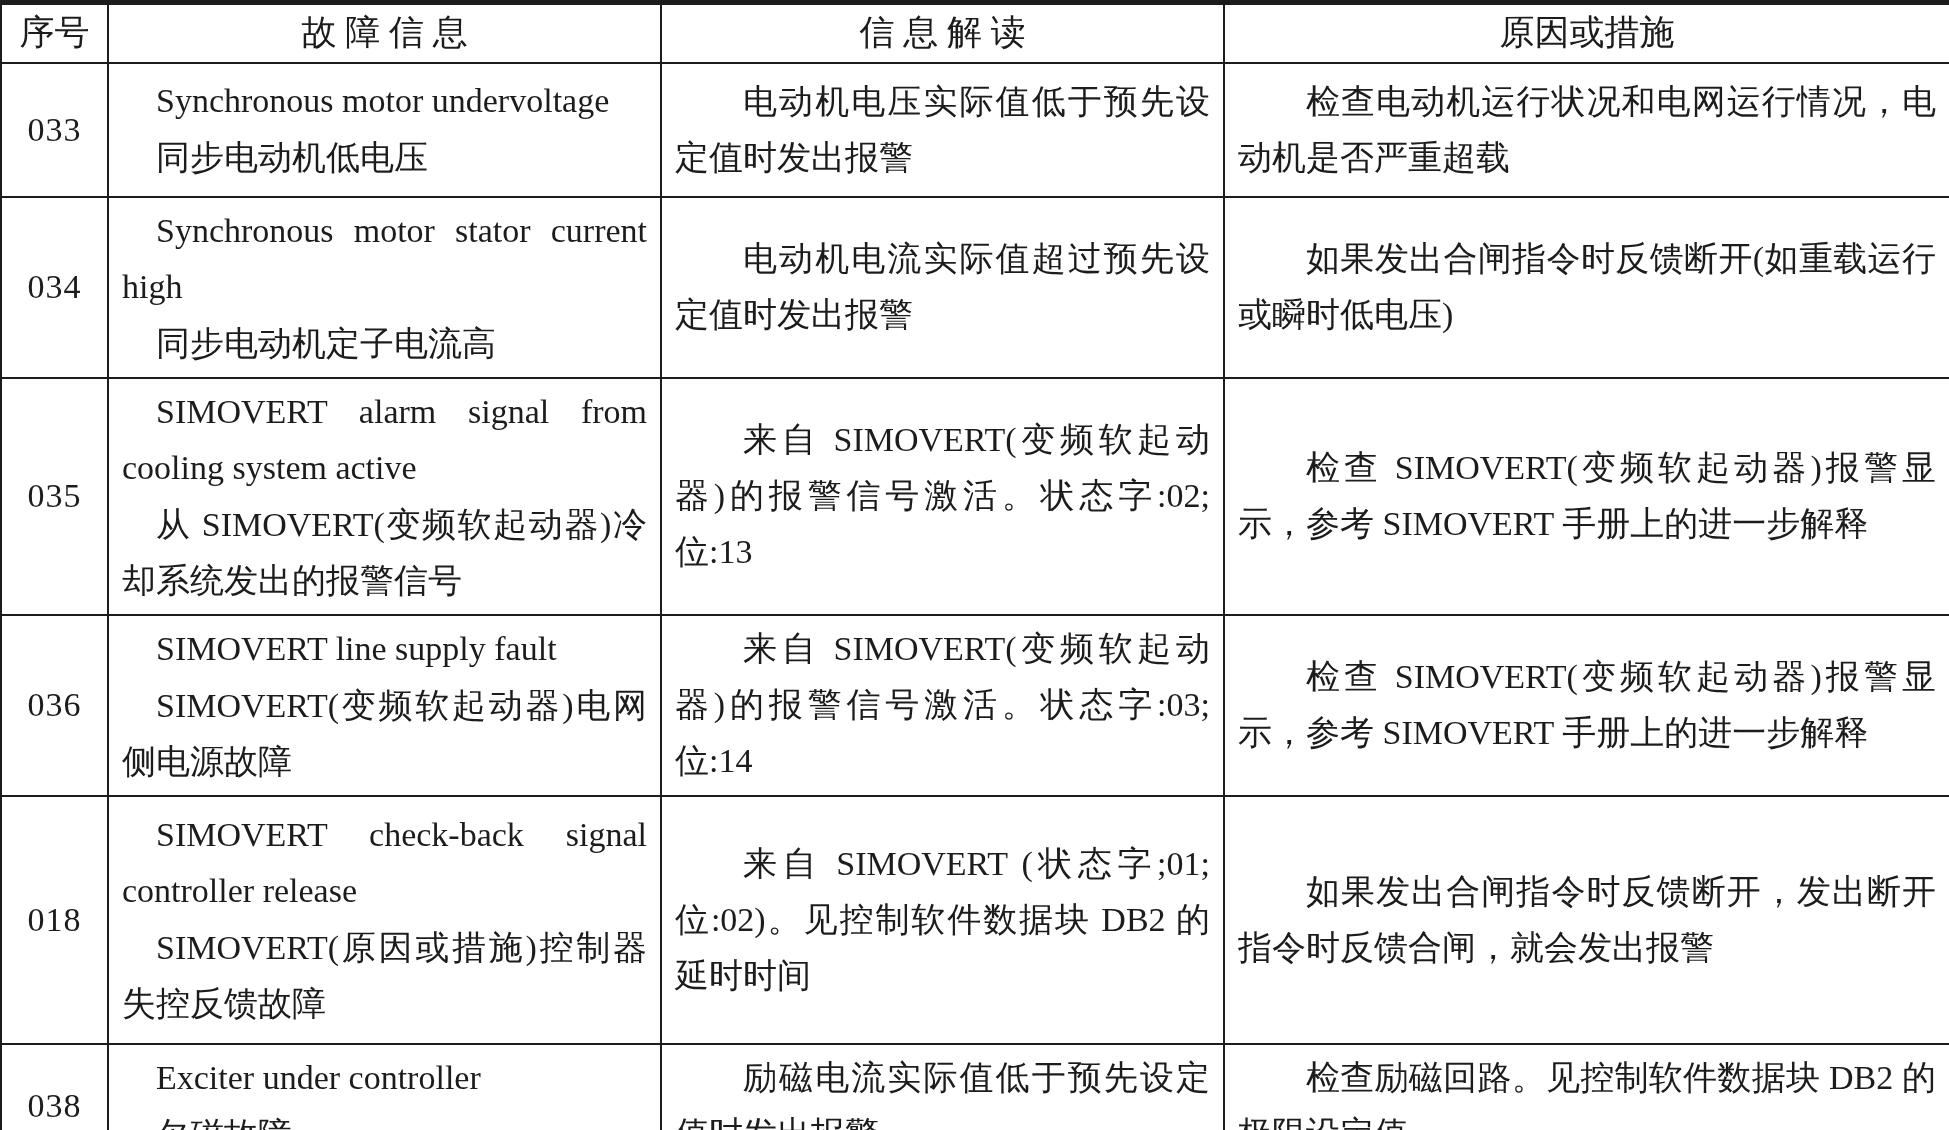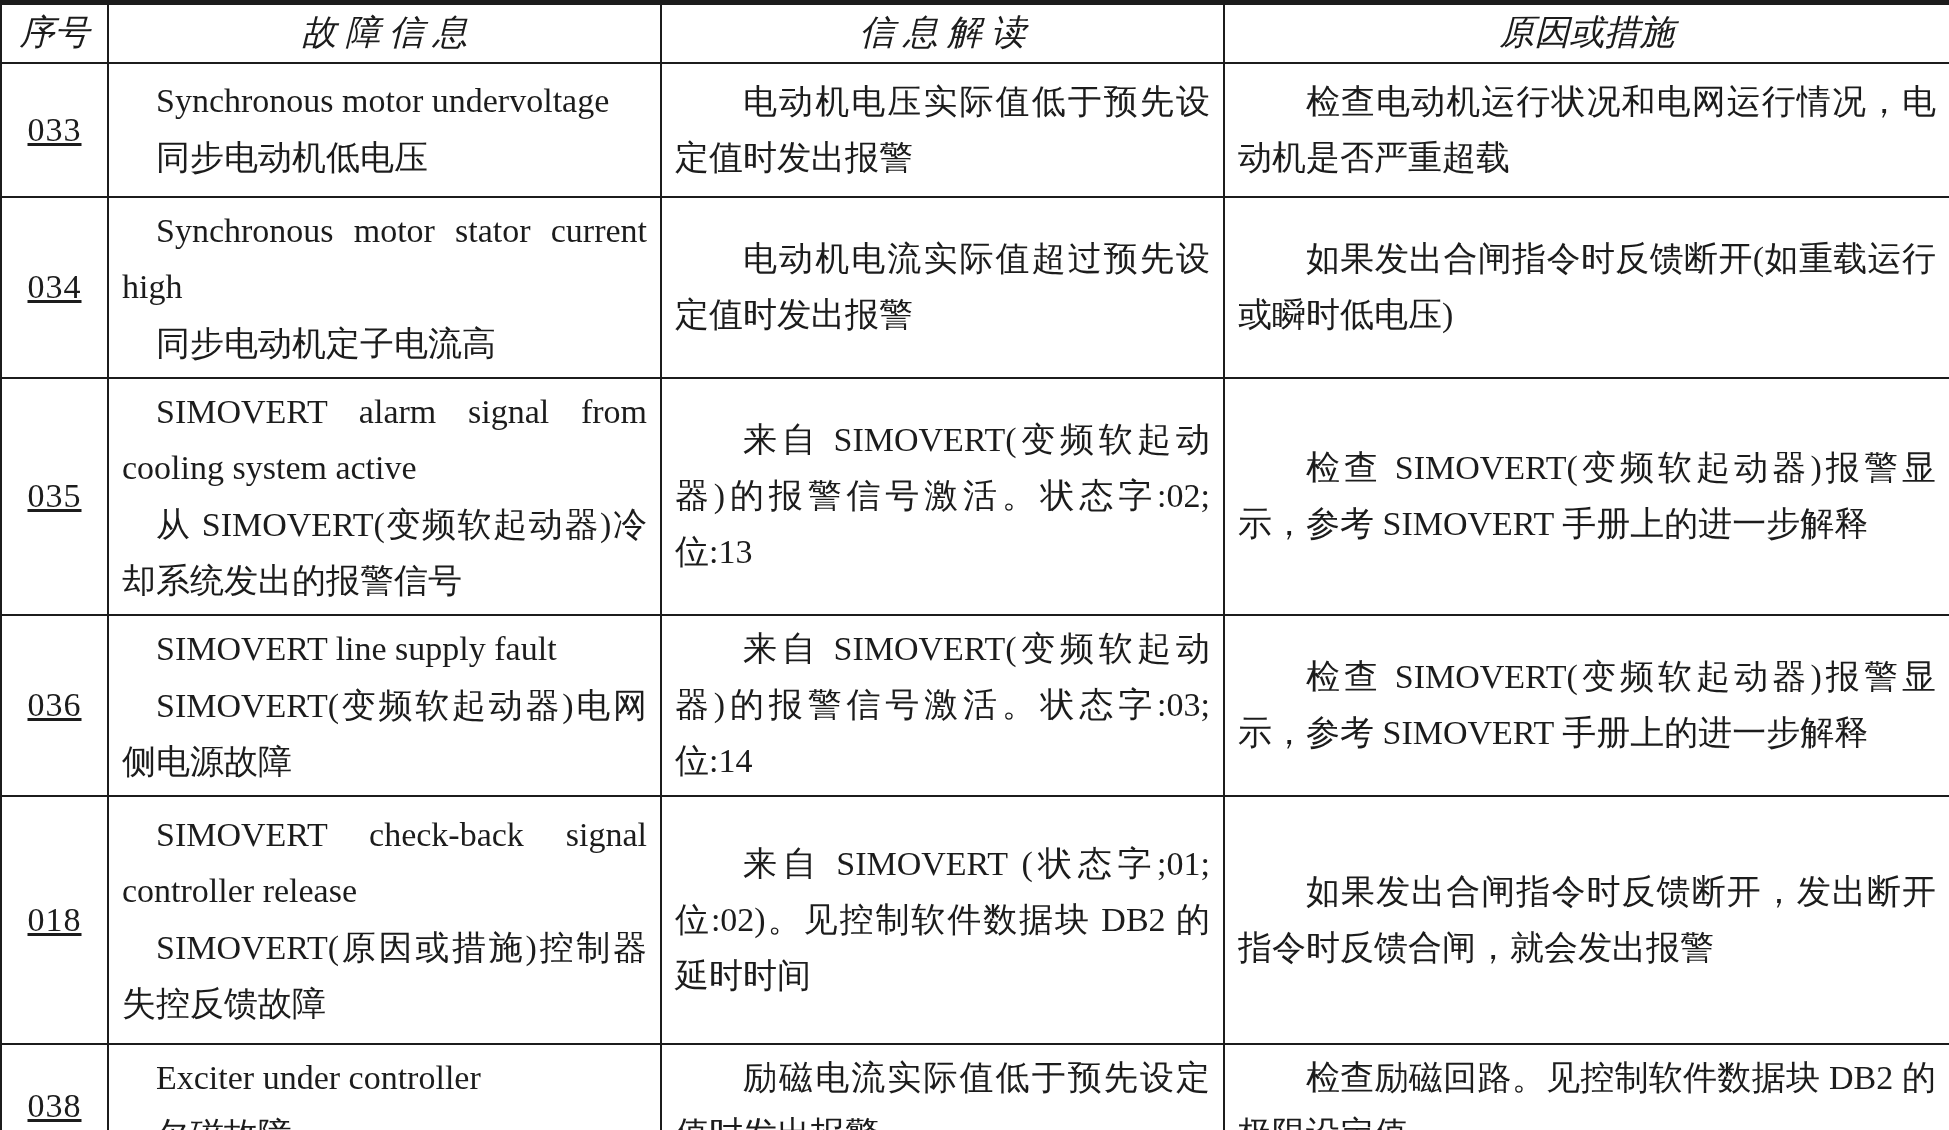--- a/index.html
+++ b/index.html
@@ -32,35 +32,33 @@
     font-size: 34px;
     line-height: 56px;
     padding: 4px 12px;
     overflow: hidden;
   }
   thead tr { height: 60px; }
   thead th {
     font-size: 35px;
     text-align: center;
     padding: 0 4px;
-    font-style: italic;
   }
   
   tbody tr:nth-child(1) { height: 134px; }
   tbody tr:nth-child(2) { height: 168px; }
   tbody tr:nth-child(3) { height: 236px; }
   tbody tr:nth-child(4) { height: 168px; }
   tbody tr:nth-child(5) { height: 248px; }
   tbody tr:nth-child(6) { height: 106px; }
 
   td.num {
     text-align: center;
     letter-spacing: 1px;
     padding: 0;
-    text-decoration: underline;
   }
   td p {
     margin: 1px;
     text-align: justify;
   }
   td.fault p { text-indent: 1em; }
   td.para  p { text-indent: 2em; }
 </style>
 </head>
 <body>

